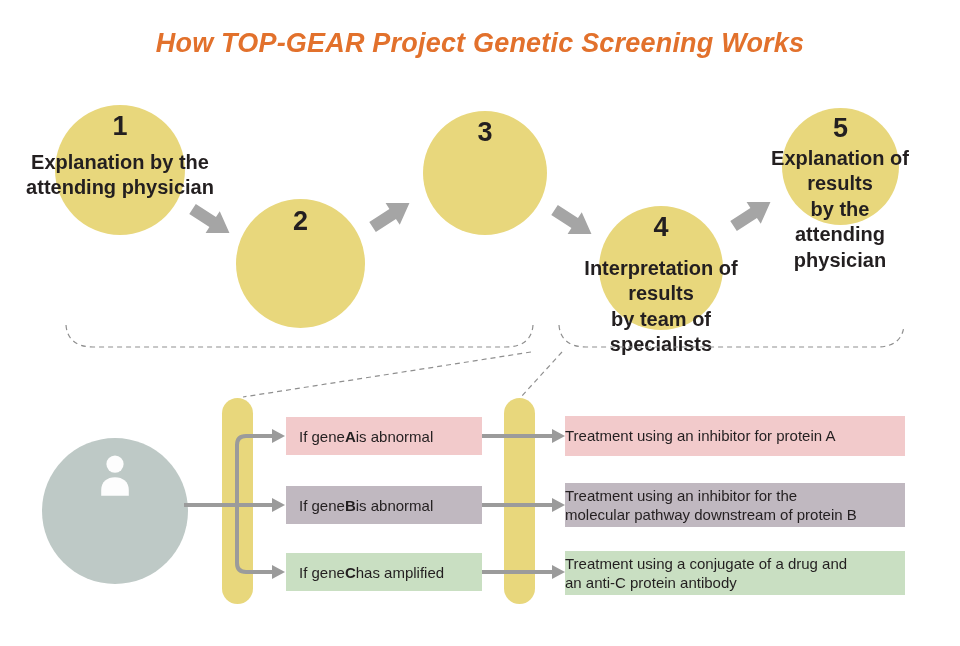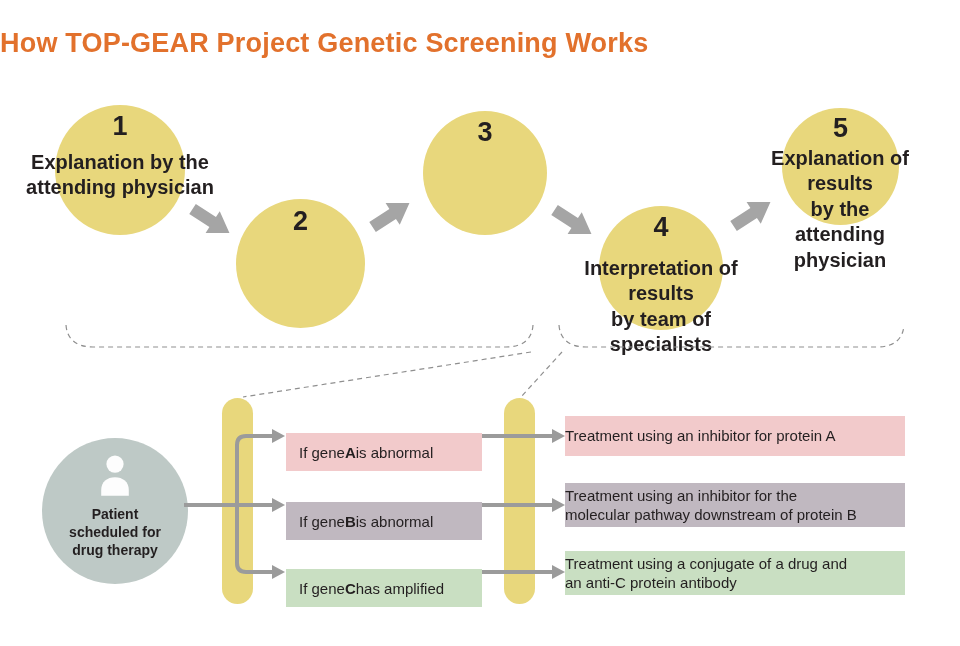--- a/index.html
+++ b/index.html
@@ -2,23 +2,24 @@
 <html style="--title-color: #e2712c; --circle-fill: #e8d77c; --arrow-fill: #a5a5a5; --line-color: #9b9b9b; --dash-color: #8f8f8f; --patient-fill: #bec9c6; --pink: #f2cacb; --purple: #c0b8c0; --green: #c9dfc2; --ink: #231f20;"><head>
 <meta charset="utf-8">
 <style>
   html,body{margin:0;padding:0;background:#ffffff;}
   .canvas{
     position:relative;width:960px;height:646px;overflow:hidden;
     font-family:"Liberation Sans","DejaVu Sans",sans-serif;
     color:var(--ink,#231f20);background:#ffffff;
   }
   .title{
-    position:absolute;left:0;top:28px;width:960px;text-align:left;
+    position:absolute;left:0;top:28px;width:960px;text-align:center;
     font-size:27px;font-weight:bold;color:var(--title-color,#e2712c);
     letter-spacing:0.2px;
+    font-style:italic;
   }
   .circle{
     position:absolute;border-radius:50%;
     background:var(--circle-fill,#e8d77c);
   }
   .num{
     position:absolute;text-align:center;font-size:27px;font-weight:bold;
   }
   .slabel{
     position:absolute;text-align:center;font-size:20px;font-weight:bold;
@@ -58,21 +59,20 @@
   .person .fill{fill:#fdfdfd;}
   .patient-label{
     text-align:center;font-size:14px;font-weight:bold;line-height:1.27;
     white-space:pre-line;
   }
 
   .cbox{
     position:absolute;left:286px;width:196px;height:38px;
     display:flex;align-items:center;box-sizing:border-box;padding-left:13px;
     font-size:15px;
-    margin-top:16px;
   }
   .cond-a{top:417px;background:var(--pink,#f2cacb)}
   .cond-b{top:486px;background:var(--purple,#c0b8c0)}
   .cond-c{top:553px;background:var(--green,#c9dfc2)}
   .cbox b{font-weight:bold}
 
   .tbox{
     position:absolute;left:565px;width:340px;
     display:flex;align-items:center;box-sizing:border-box;padding-left:0;
     font-size:15px;line-height:1.3;
@@ -121,23 +121,20 @@
 attending physician</div>
 
   <div class="pill pill1"></div>
   <div class="pill pill2"></div>
 
   <div class="patient-circle">
     <svg class="person" viewBox="0 0 40 40" aria-hidden="true">
       <circle class="fill" cx="20" cy="10.5" r="7.5"></circle>
       <path class="fill" d="M8 38 v-5 c0-7 5.3-11 12-11 s12 4 12 11 v5 z"></path>
     </svg>
-    <div class="patient-label">Patient
-scheduled for
-drug therapy</div>
   </div>
 
   <div class="cbox cond-a">
       <span>If gene </span>
       <b>A</b>
       <span> is abnormal</span>
     </div>
   <div class="cbox cond-b">
       <span>If gene </span>
       <b>B</b>

